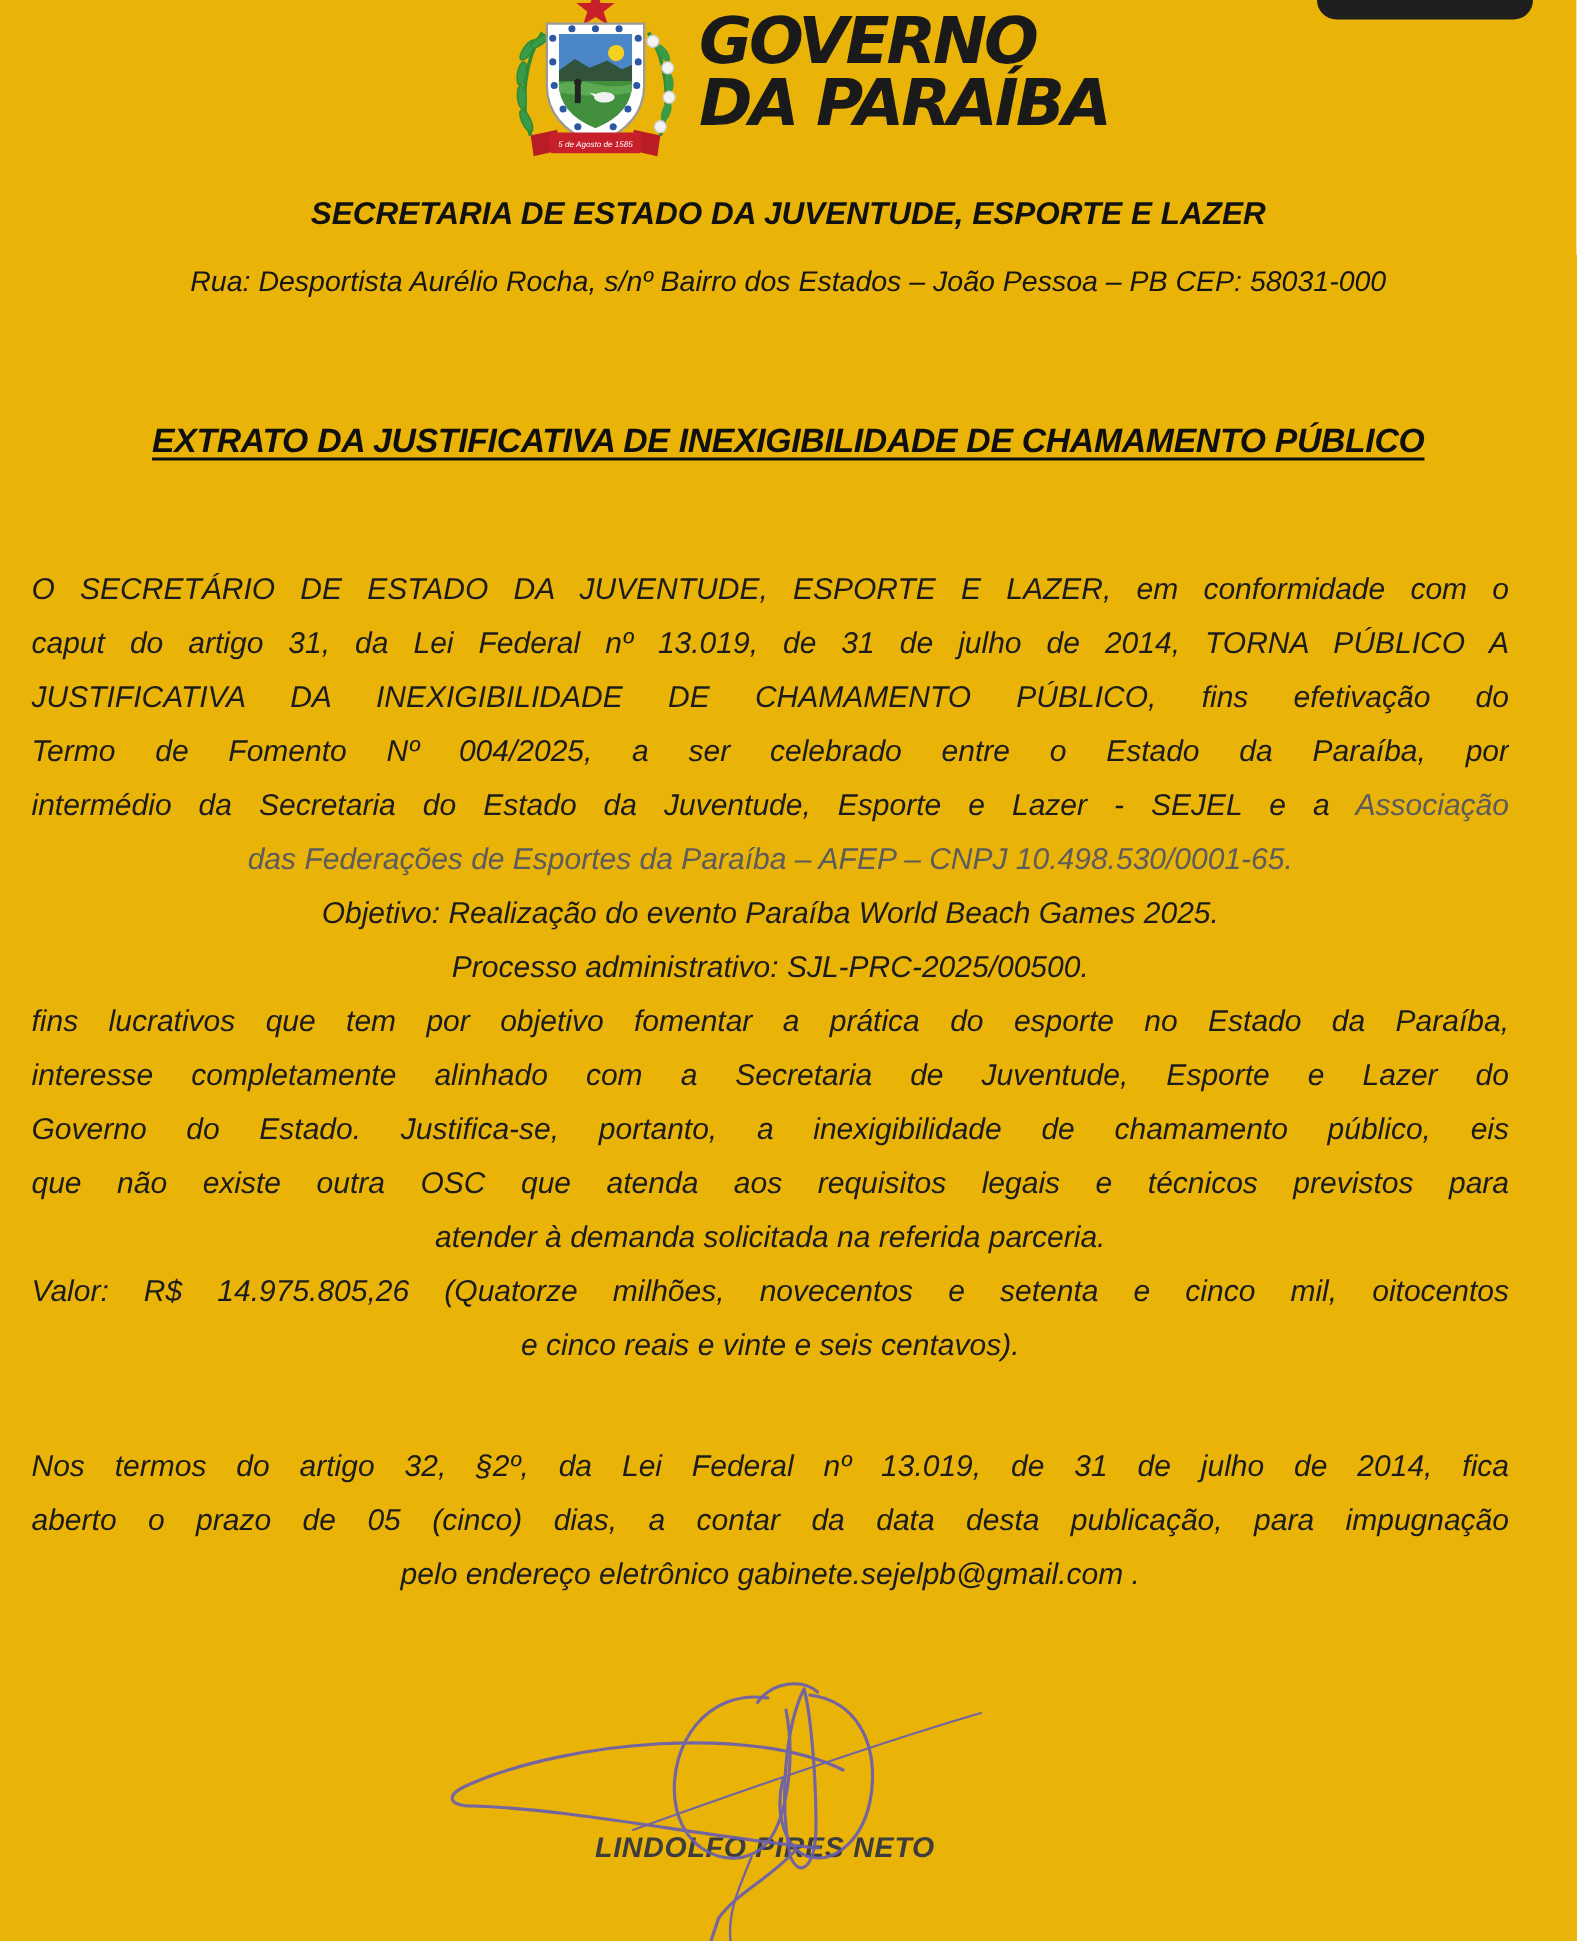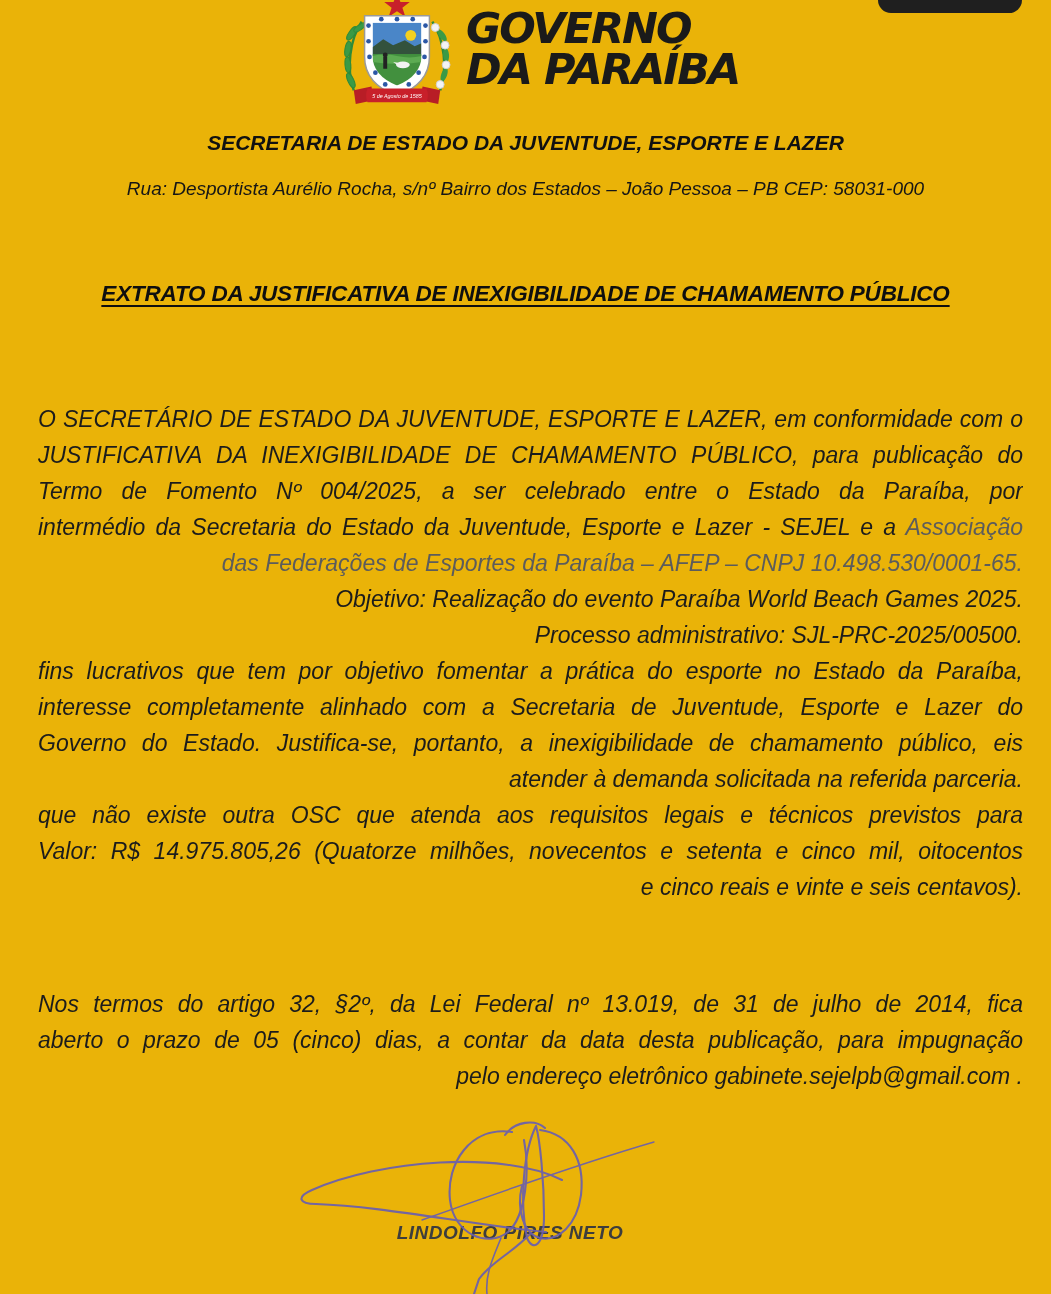--- a/index.html
+++ b/index.html
@@ -70,34 +70,33 @@
     font-size: 22.5px;
     letter-spacing: -0.2px;
     color: #0f0f0f;
     text-decoration: underline;
     text-decoration-thickness: 2px;
     text-underline-offset: 4px;
   }
   
   .para {
     position: absolute;
-    left: 38px;
+    left: 21px;
     width: 985px;
-    font-size: 23px;
+    font-size: 20px;
     color: #1c1c1c;
-    margin-top: 26px;
   }
   #para1 { top: 375px; }
   #para2 { top: 960px; }
   .line {
     height: 36px;
     line-height: 36px;
     overflow: hidden;
     white-space: normal;
-    text-align: right;
+    text-align: center;
   }
   .line.just { text-align: justify; text-align-last: justify; }
   .gray { color: #5c5c5c; }
   
   .sig-svg {
     position: absolute;
     left: 290px; top: 1112px;
     width: 380px; height: 182px;
     z-index: 3;
   }
@@ -202,31 +201,32 @@
     </div>
   </div>
 
   <div class="org-name">SECRETARIA DE ESTADO DA JUVENTUDE, ESPORTE E LAZER</div>
   <div class="org-address">Rua: Desportista Aurélio Rocha, s/nº Bairro dos Estados – João Pessoa – PB CEP: 58031-000</div>
 
   <div class="doc-title">EXTRATO DA JUSTIFICATIVA DE INEXIGIBILIDADE DE CHAMAMENTO PÚBLICO</div>
 
   <div class="para" id="para1">
       <div class="line just"><span>O SECRETÁRIO DE ESTADO DA JUVENTUDE, ESPORTE E LAZER, em conformidade com o</span></div>
-      <div class="line just"><span>JUSTIFICATIVA DA INEXIGIBILIDADE DE CHAMAMENTO PÚBLICO, para publicação do</span></div>
+      <div class="line just"><span>caput do artigo 31, da Lei Federal nº 13.019, de 31 de julho de 2014, TORNA PÚBLICO A</span></div>
+      <div class="line just"><span>JUSTIFICATIVA DA INEXIGIBILIDADE DE CHAMAMENTO PÚBLICO, fins efetivação do</span></div>
       <div class="line just"><span>Termo de Fomento Nº 004/2025, a ser celebrado entre o Estado da Paraíba, por</span></div>
       <div class="line just"><span>intermédio da Secretaria do Estado da Juventude, Esporte e Lazer - SEJEL e a </span><span class="gray">Associação</span></div>
       <div class="line"><span class="gray">das Federações de Esportes da Paraíba – AFEP – CNPJ 10.498.530/0001-65.</span></div>
       <div class="line"><span>Objetivo: Realização do evento Paraíba World Beach Games 2025.</span></div>
       <div class="line"><span>Processo administrativo: SJL-PRC-2025/00500.</span></div>
       <div class="line just"><span>fins lucrativos que tem por objetivo fomentar a prática do esporte no Estado da Paraíba,</span></div>
       <div class="line just"><span>interesse completamente alinhado com a Secretaria de Juventude, Esporte e Lazer do</span></div>
       <div class="line just"><span>Governo do Estado. Justifica-se, portanto, a inexigibilidade de chamamento público, eis</span></div>
+      <div class="line just"><span>que não existe outra OSC que atenda aos requisitos legais e técnicos previstos para</span></div>
       <div class="line"><span>atender à demanda solicitada na referida parceria.</span></div>
-      <div class="line just"><span>que não existe outra OSC que atenda aos requisitos legais e técnicos previstos para</span></div>
       <div class="line just"><span>Valor: R$ 14.975.805,26 (Quatorze milhões, novecentos e setenta e cinco mil, oitocentos</span></div>
       <div class="line"><span>e cinco reais e vinte e seis centavos).</span></div>
     </div>
   <div class="para" id="para2">
       <div class="line just"><span>Nos termos do artigo 32, §2º, da Lei Federal nº 13.019, de 31 de julho de 2014, fica</span></div>
       <div class="line just"><span>aberto o prazo de 05 (cinco) dias, a contar da data desta publicação, para impugnação</span></div>
       <div class="line"><span>pelo endereço eletrônico gabinete.sejelpb@gmail.com .</span></div>
     </div>
 
   <svg class="sig-svg" viewBox="0 0 380 182">

